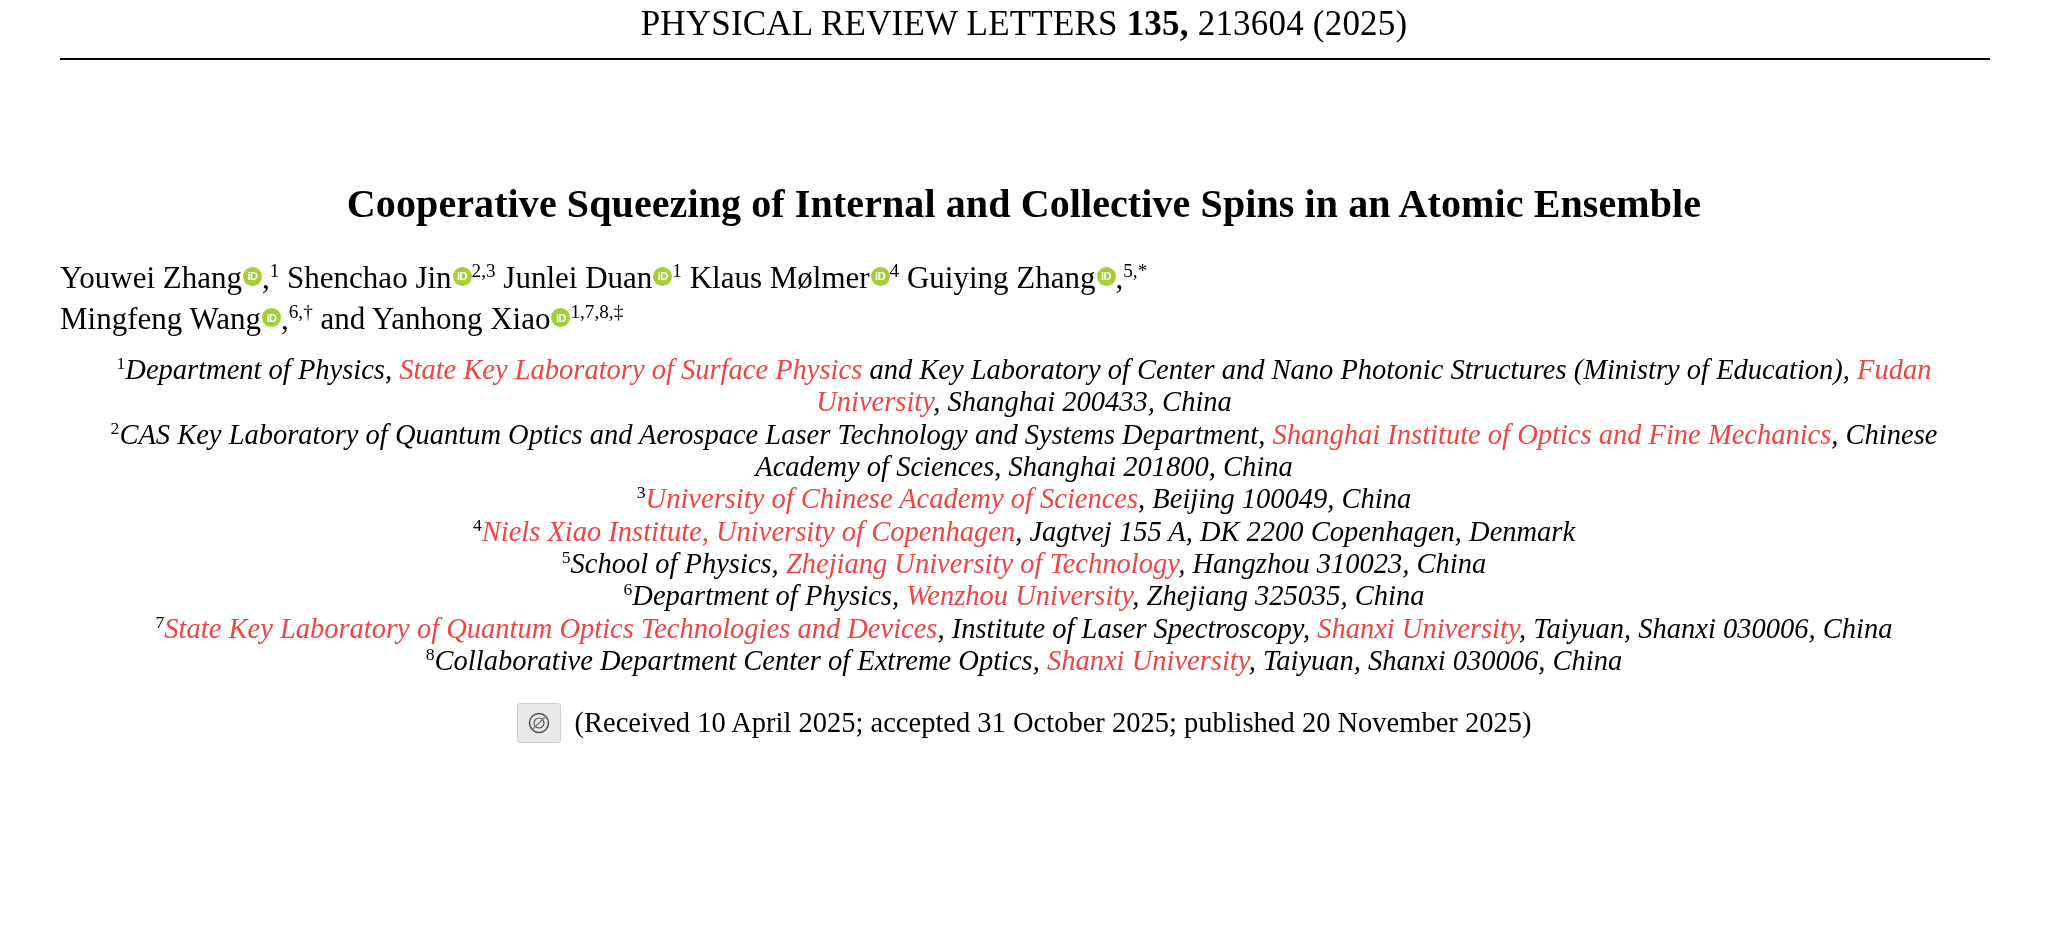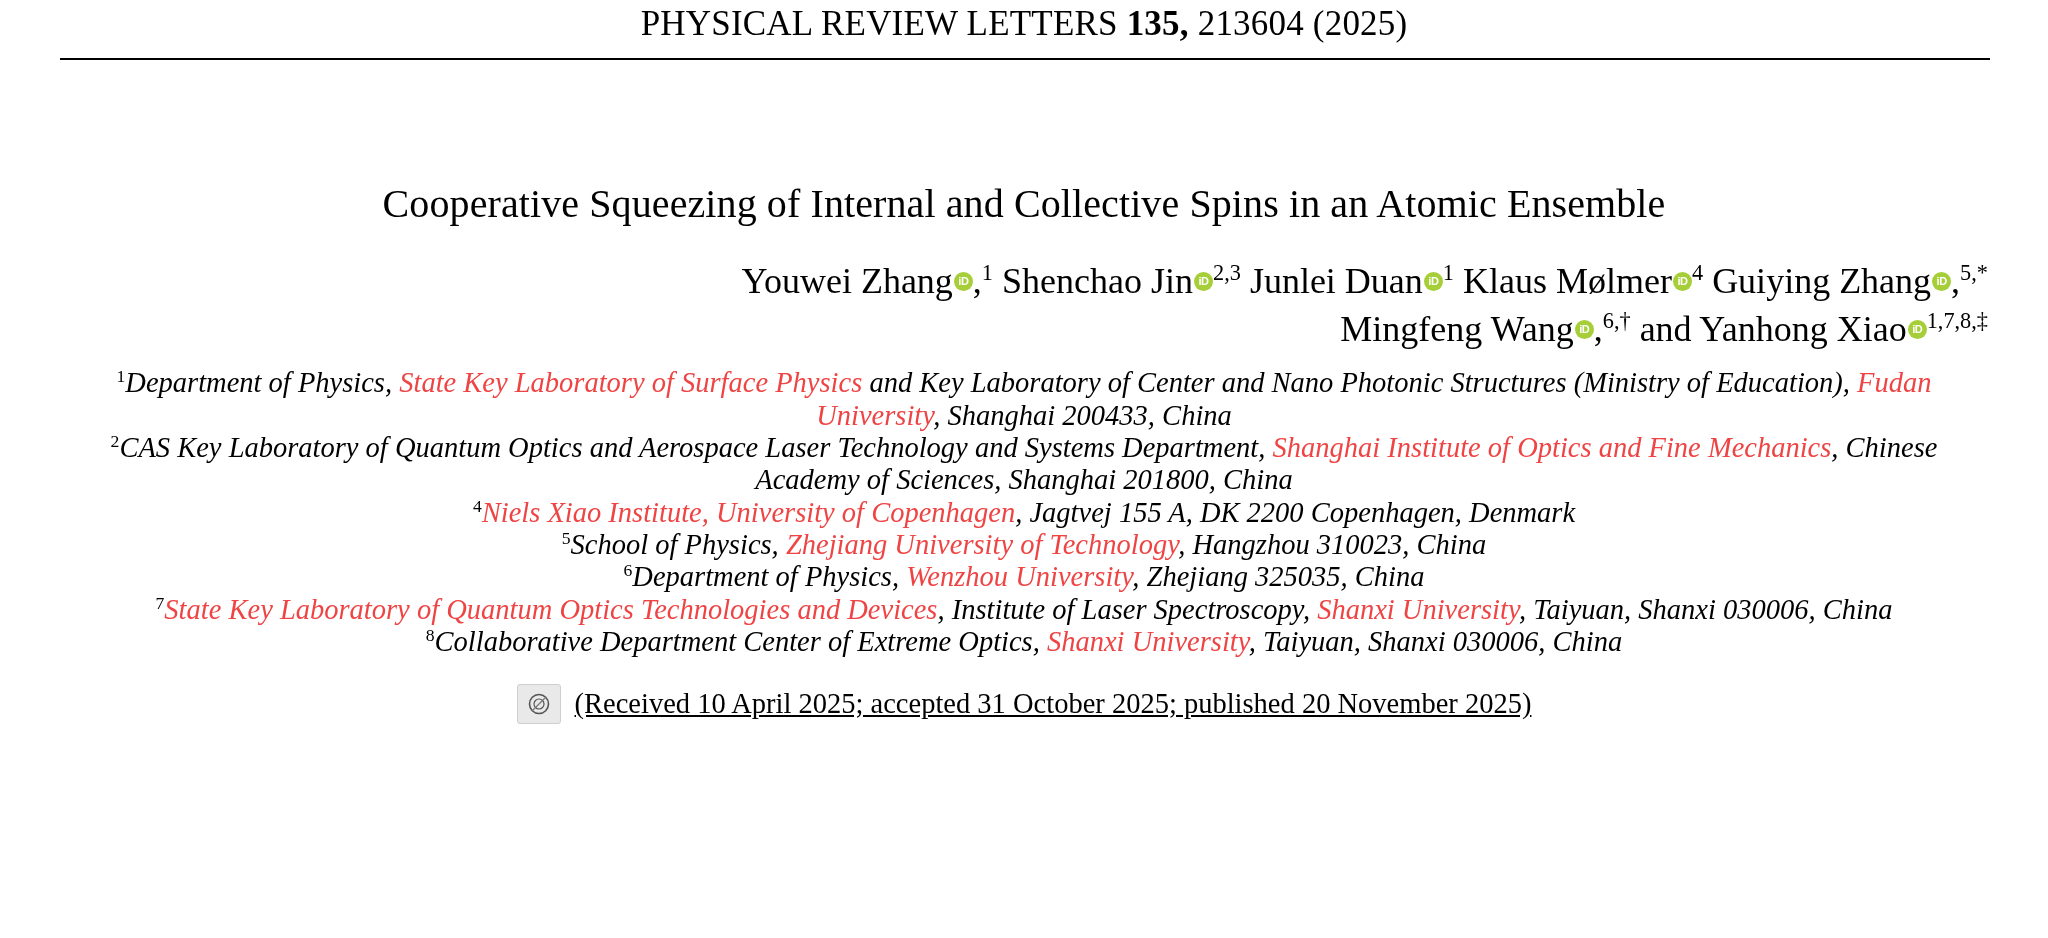--- a/index.html
+++ b/index.html
@@ -40,30 +40,30 @@
     margin: 14px auto 0 auto;
     width: 1930px;
     border-top: 2.5px solid #000;
   }
 
   
   .title {
     margin-top: 122px;
     text-align: center;
     font-size: 40px;
-    font-weight: normal;
+    font-weight: bold;
     letter-spacing: 0.1px;
     line-height: 1.12;
   }
 
   
   .authors {
     margin-top: 30px;
-    text-align: right;
-    font-size: 36px;
+    text-align: left;
+    font-size: 31px;
     line-height: 1.34;
   }
   .author {
     white-space: nowrap;
   }
   sup {
     font-size: 0.62em;
     vertical-align: super;
     line-height: 0;
   }
@@ -113,21 +113,20 @@
   }
 
   
   .received-row {
     margin-top: 26px;
     display: flex;
     align-items: center;
     justify-content: center;
     gap: 14px;
     font-size: 28.5px;
-    text-decoration: underline;
   }
   .crossmark {
     width: 42px;
     height: 38px;
     background: #e9e9e9;
     border: 1px solid #cfcfcf;
     border-radius: 3px;
     display: inline-flex;
     align-items: center;
     justify-content: center;
@@ -150,20 +149,21 @@
   <h1 class="title">Cooperative Squeezing of Internal and Collective Spins in an Atomic Ensemble</h1>
 
   <div class="authors">
     <div class="author-line"><span class="author"><span>Youwei Zhang</span><span class="orcid"></span><span>,</span><sup>1</sup></span> <span class="author"><span>Shenchao Jin</span><span class="orcid"></span><sup>2,3</sup></span> <span class="author"><span>Junlei Duan</span><span class="orcid"></span><sup>1</sup></span> <span class="author"><span>Klaus Mølmer</span><span class="orcid"></span><sup>4</sup></span> <span class="author"><span>Guiying Zhang</span><span class="orcid"></span><span>,</span><sup>5,*</sup></span></div>
     <div class="author-line"><span class="author"><span>Mingfeng Wang</span><span class="orcid"></span><span>,</span><sup>6,†</sup></span> <span class="author"><span>and Yanhong Xiao</span><span class="orcid"></span><sup>1,7,8,‡</sup></span></div>
   </div>
 
   <div class="affiliations">
       <p class="affil"><sup>1</sup><span>Department of Physics, </span><span class="lnk">State Key Laboratory of Surface Physics</span><span> and Key Laboratory of Center and Nano Photonic Structures (Ministry of Education), </span><span class="lnk">Fudan University</span><span>, Shanghai 200433, China</span></p>
       <p class="affil"><sup>2</sup><span>CAS Key Laboratory of Quantum Optics and Aerospace Laser Technology and Systems Department, </span><span class="lnk">Shanghai Institute of Optics and Fine Mechanics</span><span>, Chinese Academy of Sciences, Shanghai 201800, China</span></p>
+      <p class="affil"><sup>3</sup><span class="lnk">University of Chinese Academy of Sciences</span><span>, Beijing 100049, China</span></p>
       <p class="affil"><sup>4</sup><span class="lnk">Niels Xiao Institute, University of Copenhagen</span><span>, Jagtvej 155 A, DK 2200 Copenhagen, Denmark</span></p>
       <p class="affil"><sup>5</sup><span>School of Physics, </span><span class="lnk">Zhejiang University of Technology</span><span>, Hangzhou 310023, China</span></p>
       <p class="affil"><sup>6</sup><span>Department of Physics, </span><span class="lnk">Wenzhou University</span><span>, Zhejiang 325035, China</span></p>
       <p class="affil"><sup>7</sup><span class="lnk">State Key Laboratory of Quantum Optics Technologies and Devices</span><span>, Institute of Laser Spectroscopy, </span><span class="lnk">Shanxi University</span><span>, Taiyuan, Shanxi 030006, China</span></p>
       <p class="affil"><sup>8</sup><span>Collaborative Department Center of Extreme Optics, </span><span class="lnk">Shanxi University</span><span>, Taiyuan, Shanxi 030006, China</span></p>
     </div>
 
   <div class="received-row">
     <span class="crossmark">
       <svg width="26" height="26" viewBox="0 0 26 26" aria-hidden="true">

